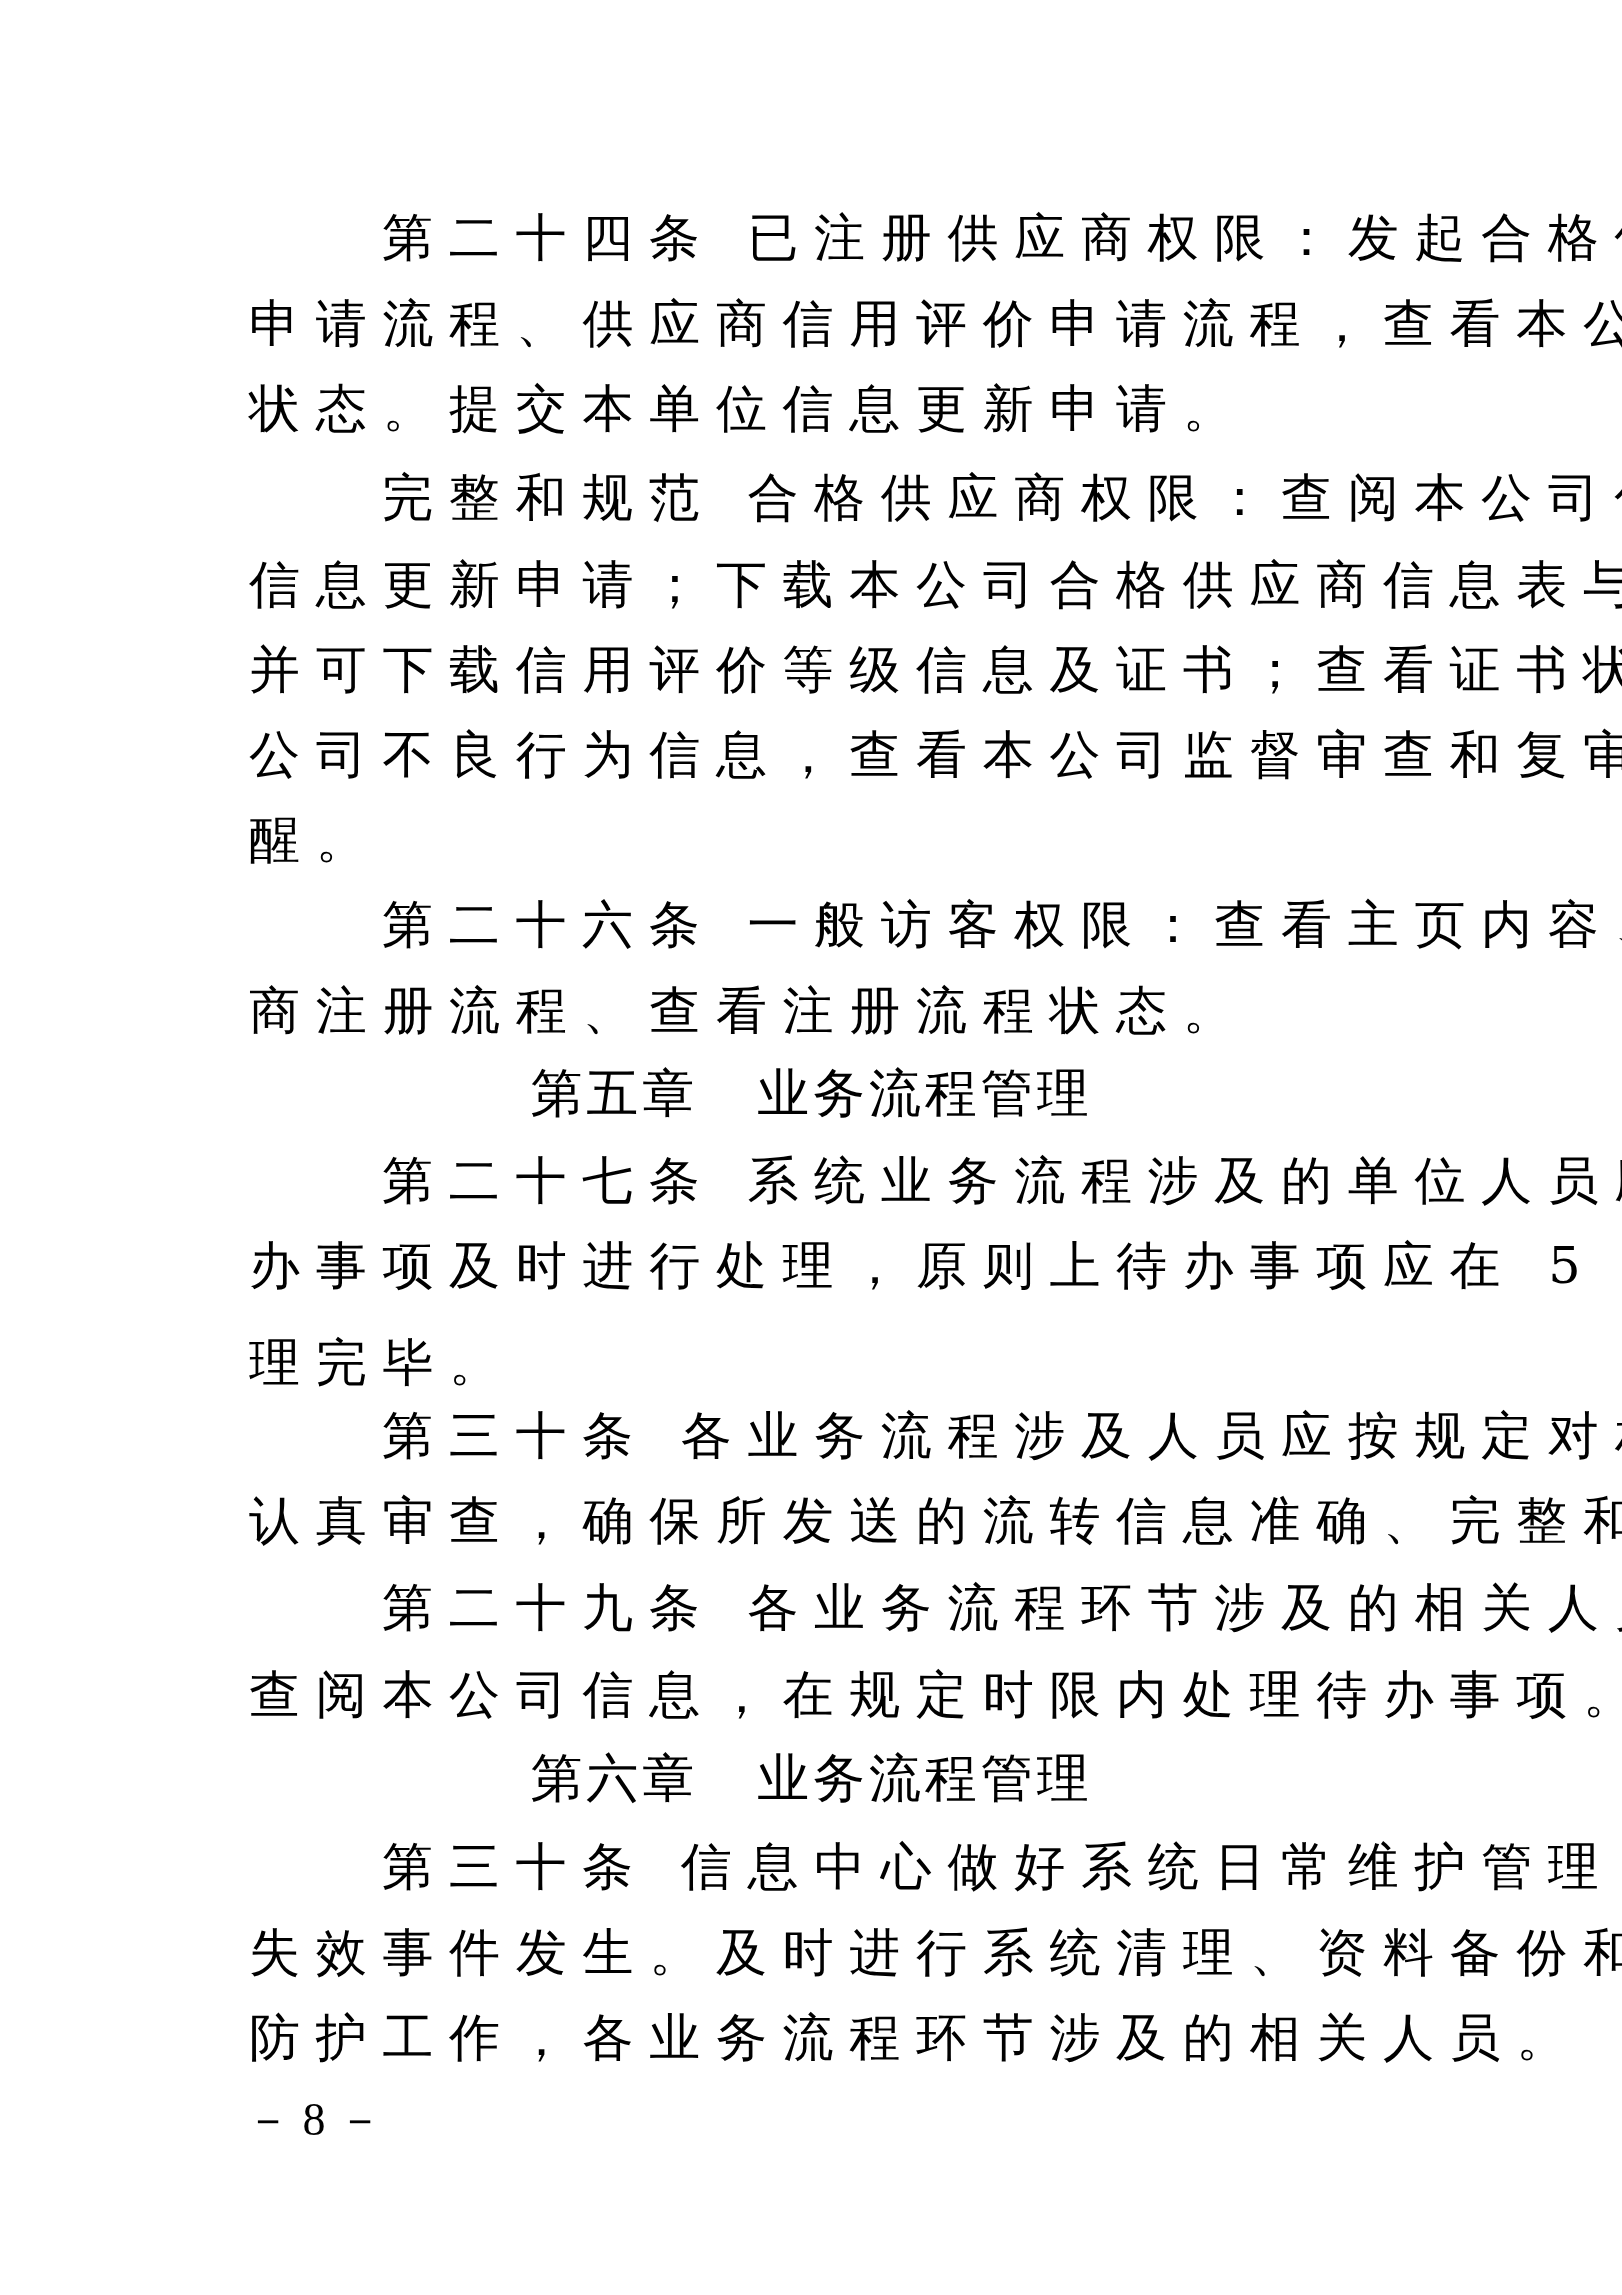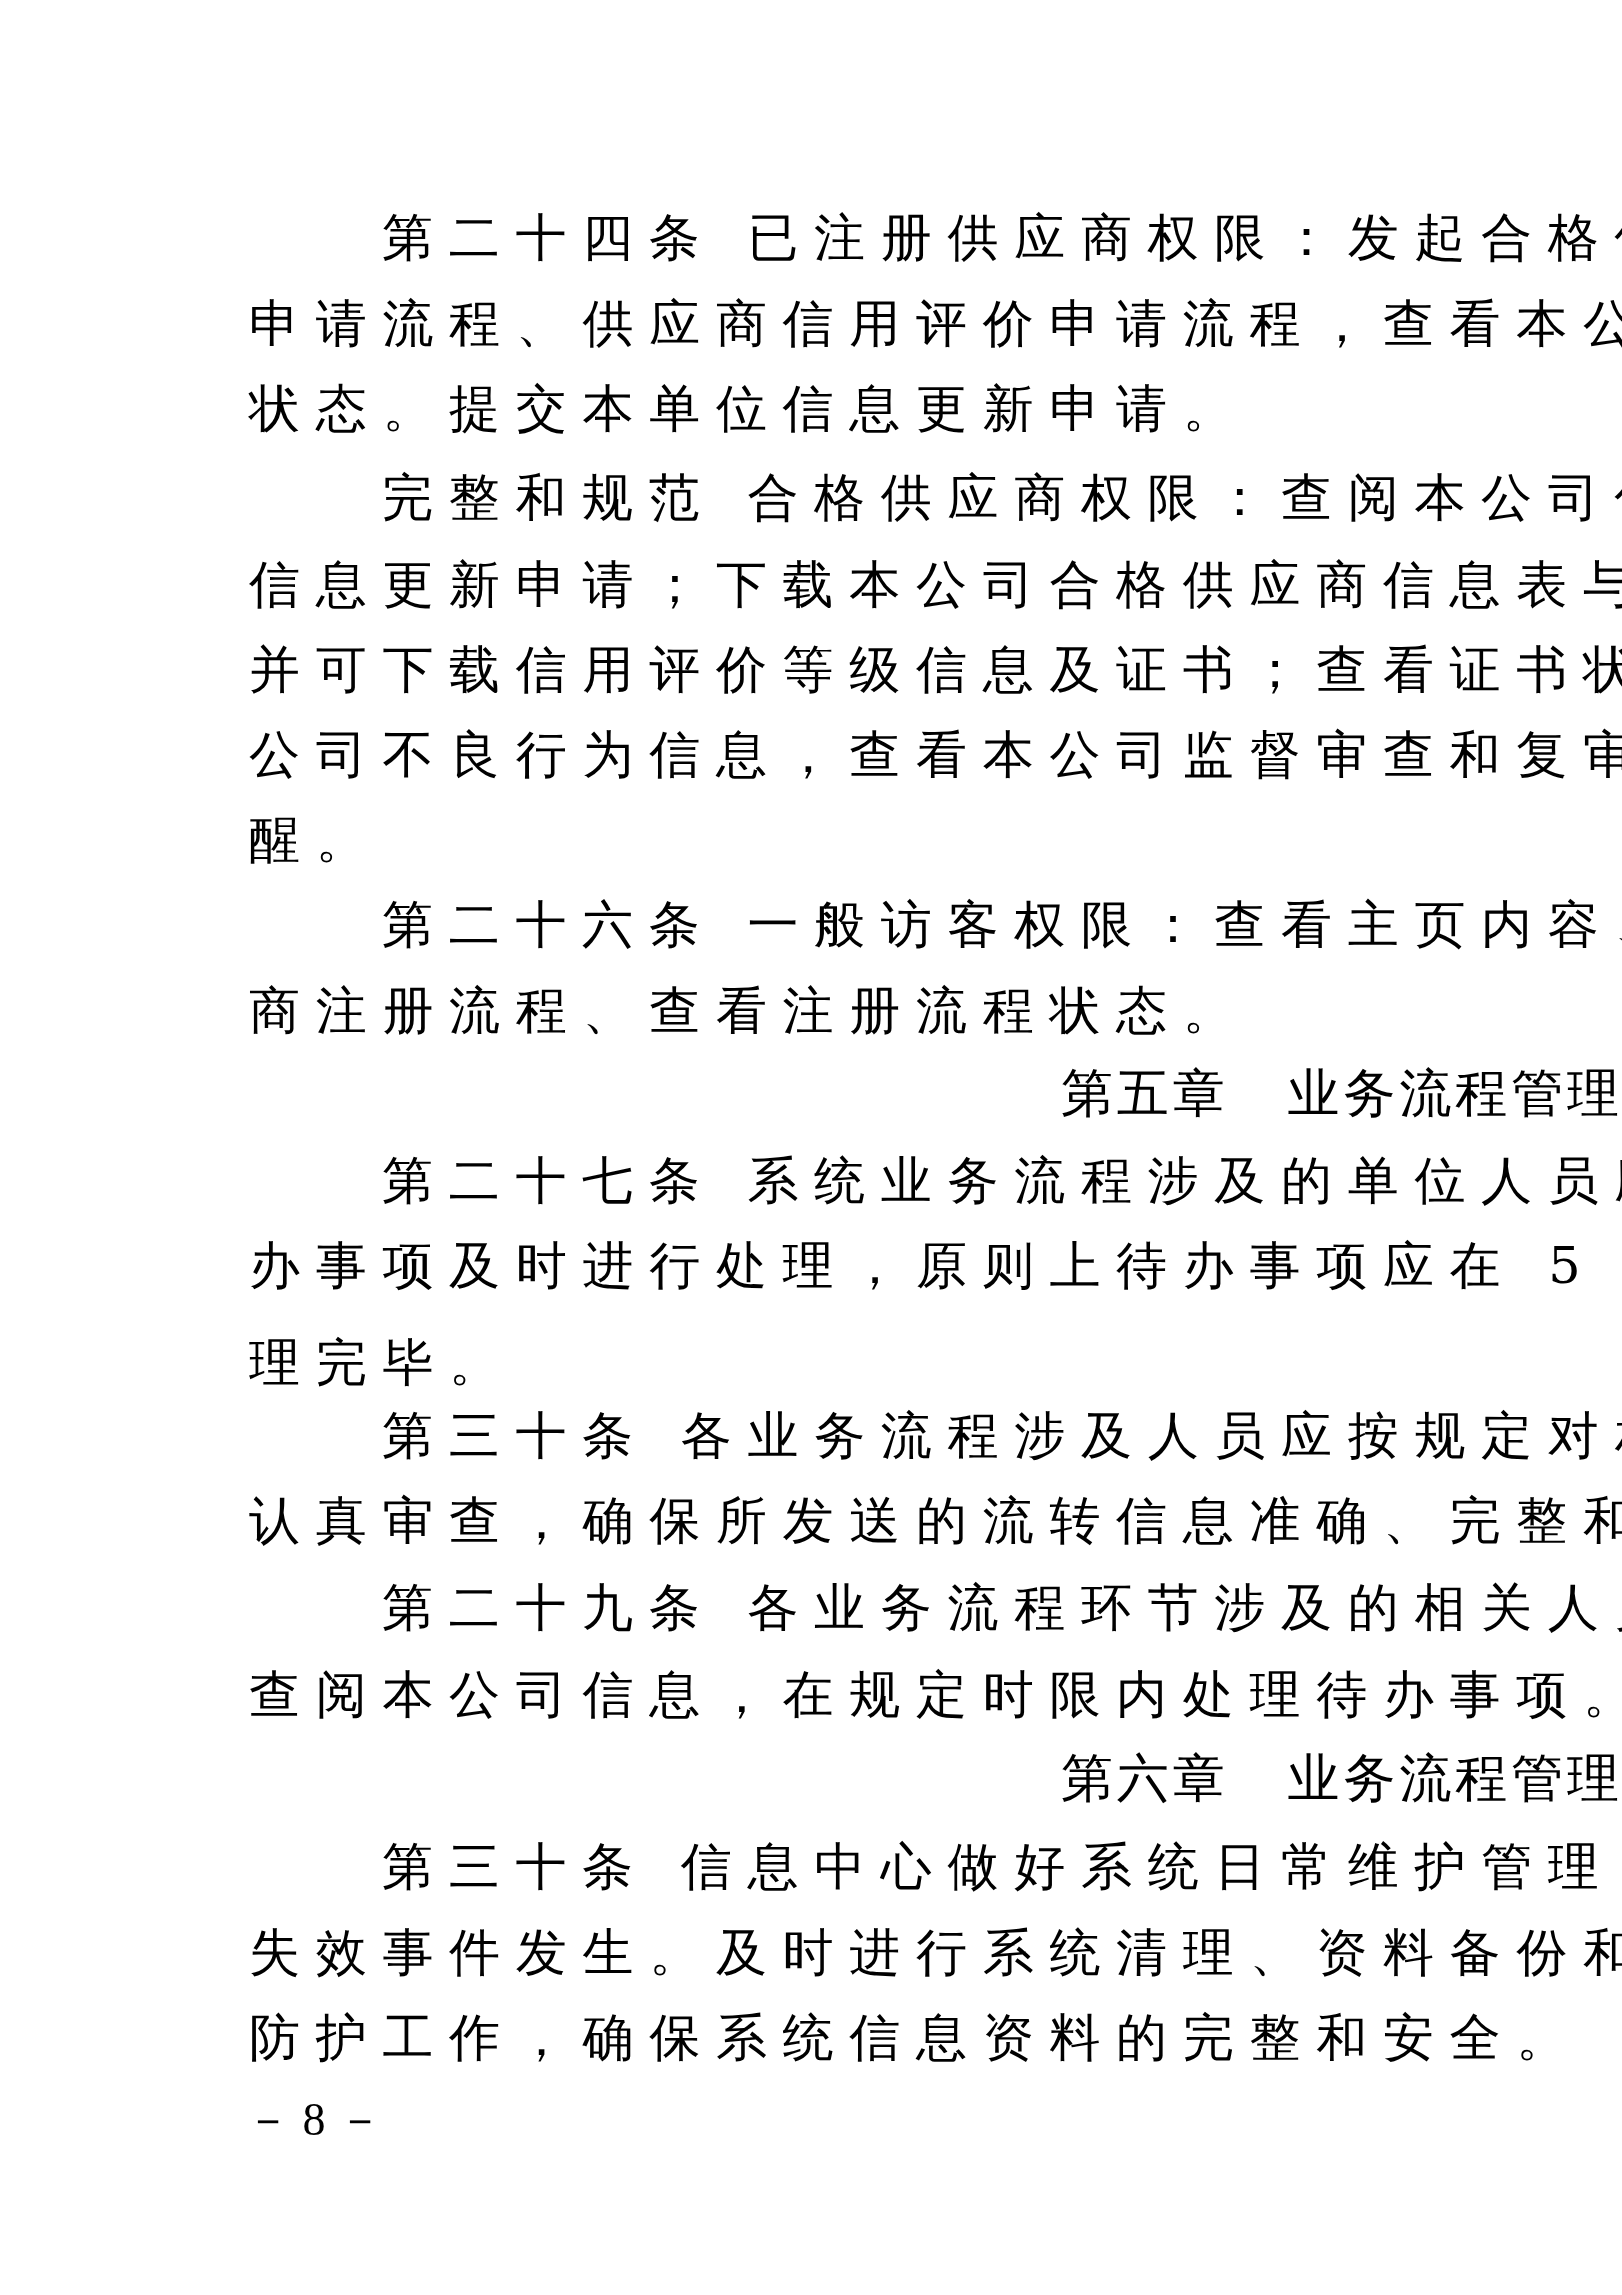--- a/index.html
+++ b/index.html
@@ -2,21 +2,21 @@
 <html style="font-size:10.5px"><head>
 <meta charset="utf-8">
 <style>
   html, body { margin:0; padding:0; background:#ffffff; }
   body { width:1623px; height:2295px; position:relative; overflow:hidden;
          font-family:"DejaVu Serif","Liberation Serif",serif; color:#000; }
   .line { position:absolute; left:249px; width:1139px; height:65px; font-size:51px;
           line-height:65px; white-space:nowrap; letter-spacing:15.7px; }
   .indent { left:382px; width:1005px; }
   .bold { font-family:"DejaVu Sans","Liberation Sans",sans-serif; font-weight:normal; }
-  .heading { position:absolute; left:0; width:1623px; text-align:right; height:65px;
+  .heading { position:absolute; left:0; width:1623px; text-align:center; height:65px;
              font-family:"DejaVu Sans","Liberation Sans",sans-serif; font-size:52px; line-height:65px;
              letter-spacing:3.9px; }
   .heading .gap { display:inline-block; width:59px; }
   .pagenum { position:absolute; left:245px; top:2094px; font-family:"Liberation Serif",serif;
              font-size:46px; line-height:52px; white-space:pre; }
 </style>
 </head>
 <body>
 
 <div class="line indent" style="top:205px"><span class="bold">第二十四条</span>&nbsp;<span>已注册供应商权限：发起合格供应商评价</span></div>
@@ -41,16 +41,16 @@
 <div class="line indent" style="top:1403px"><span class="bold">第三十条</span>&nbsp;<span>各业务流程涉及人员应按规定对相关内容</span></div>
 <div class="line" style="top:1488px">认真审查，确保所发送的流转信息准确、完整和规范。</div>
 
 <div class="line indent" style="top:1575px"><span class="bold">第二十九条</span>&nbsp;<span>各业务流程环节涉及的相关人员，要严格</span></div>
 <div class="line" style="top:1662px">查阅本公司信息，在规定时限内处理待办事项。</div>
 
 <div class="heading" style="top:1746px"><span>第六章</span><span class="gap"></span><span>业务流程管理</span></div>
 
 <div class="line indent" style="top:1834px"><span class="bold">第三十条</span>&nbsp;<span>信息中心做好系统日常维护管理，防止系统</span></div>
 <div class="line" style="top:1920px">失效事件发生。及时进行系统清理、资料备份和服务器安全</div>
-<div class="line" style="top:2005px">防护工作，确保系统信息资料的完整和安全。</div>
+<div class="line" style="top:2005px">防护工作，各业务流程环节涉及的相关人员。</div>
 
 <div class="pagenum">－ 8 －</div>
 
 
 </body></html>

